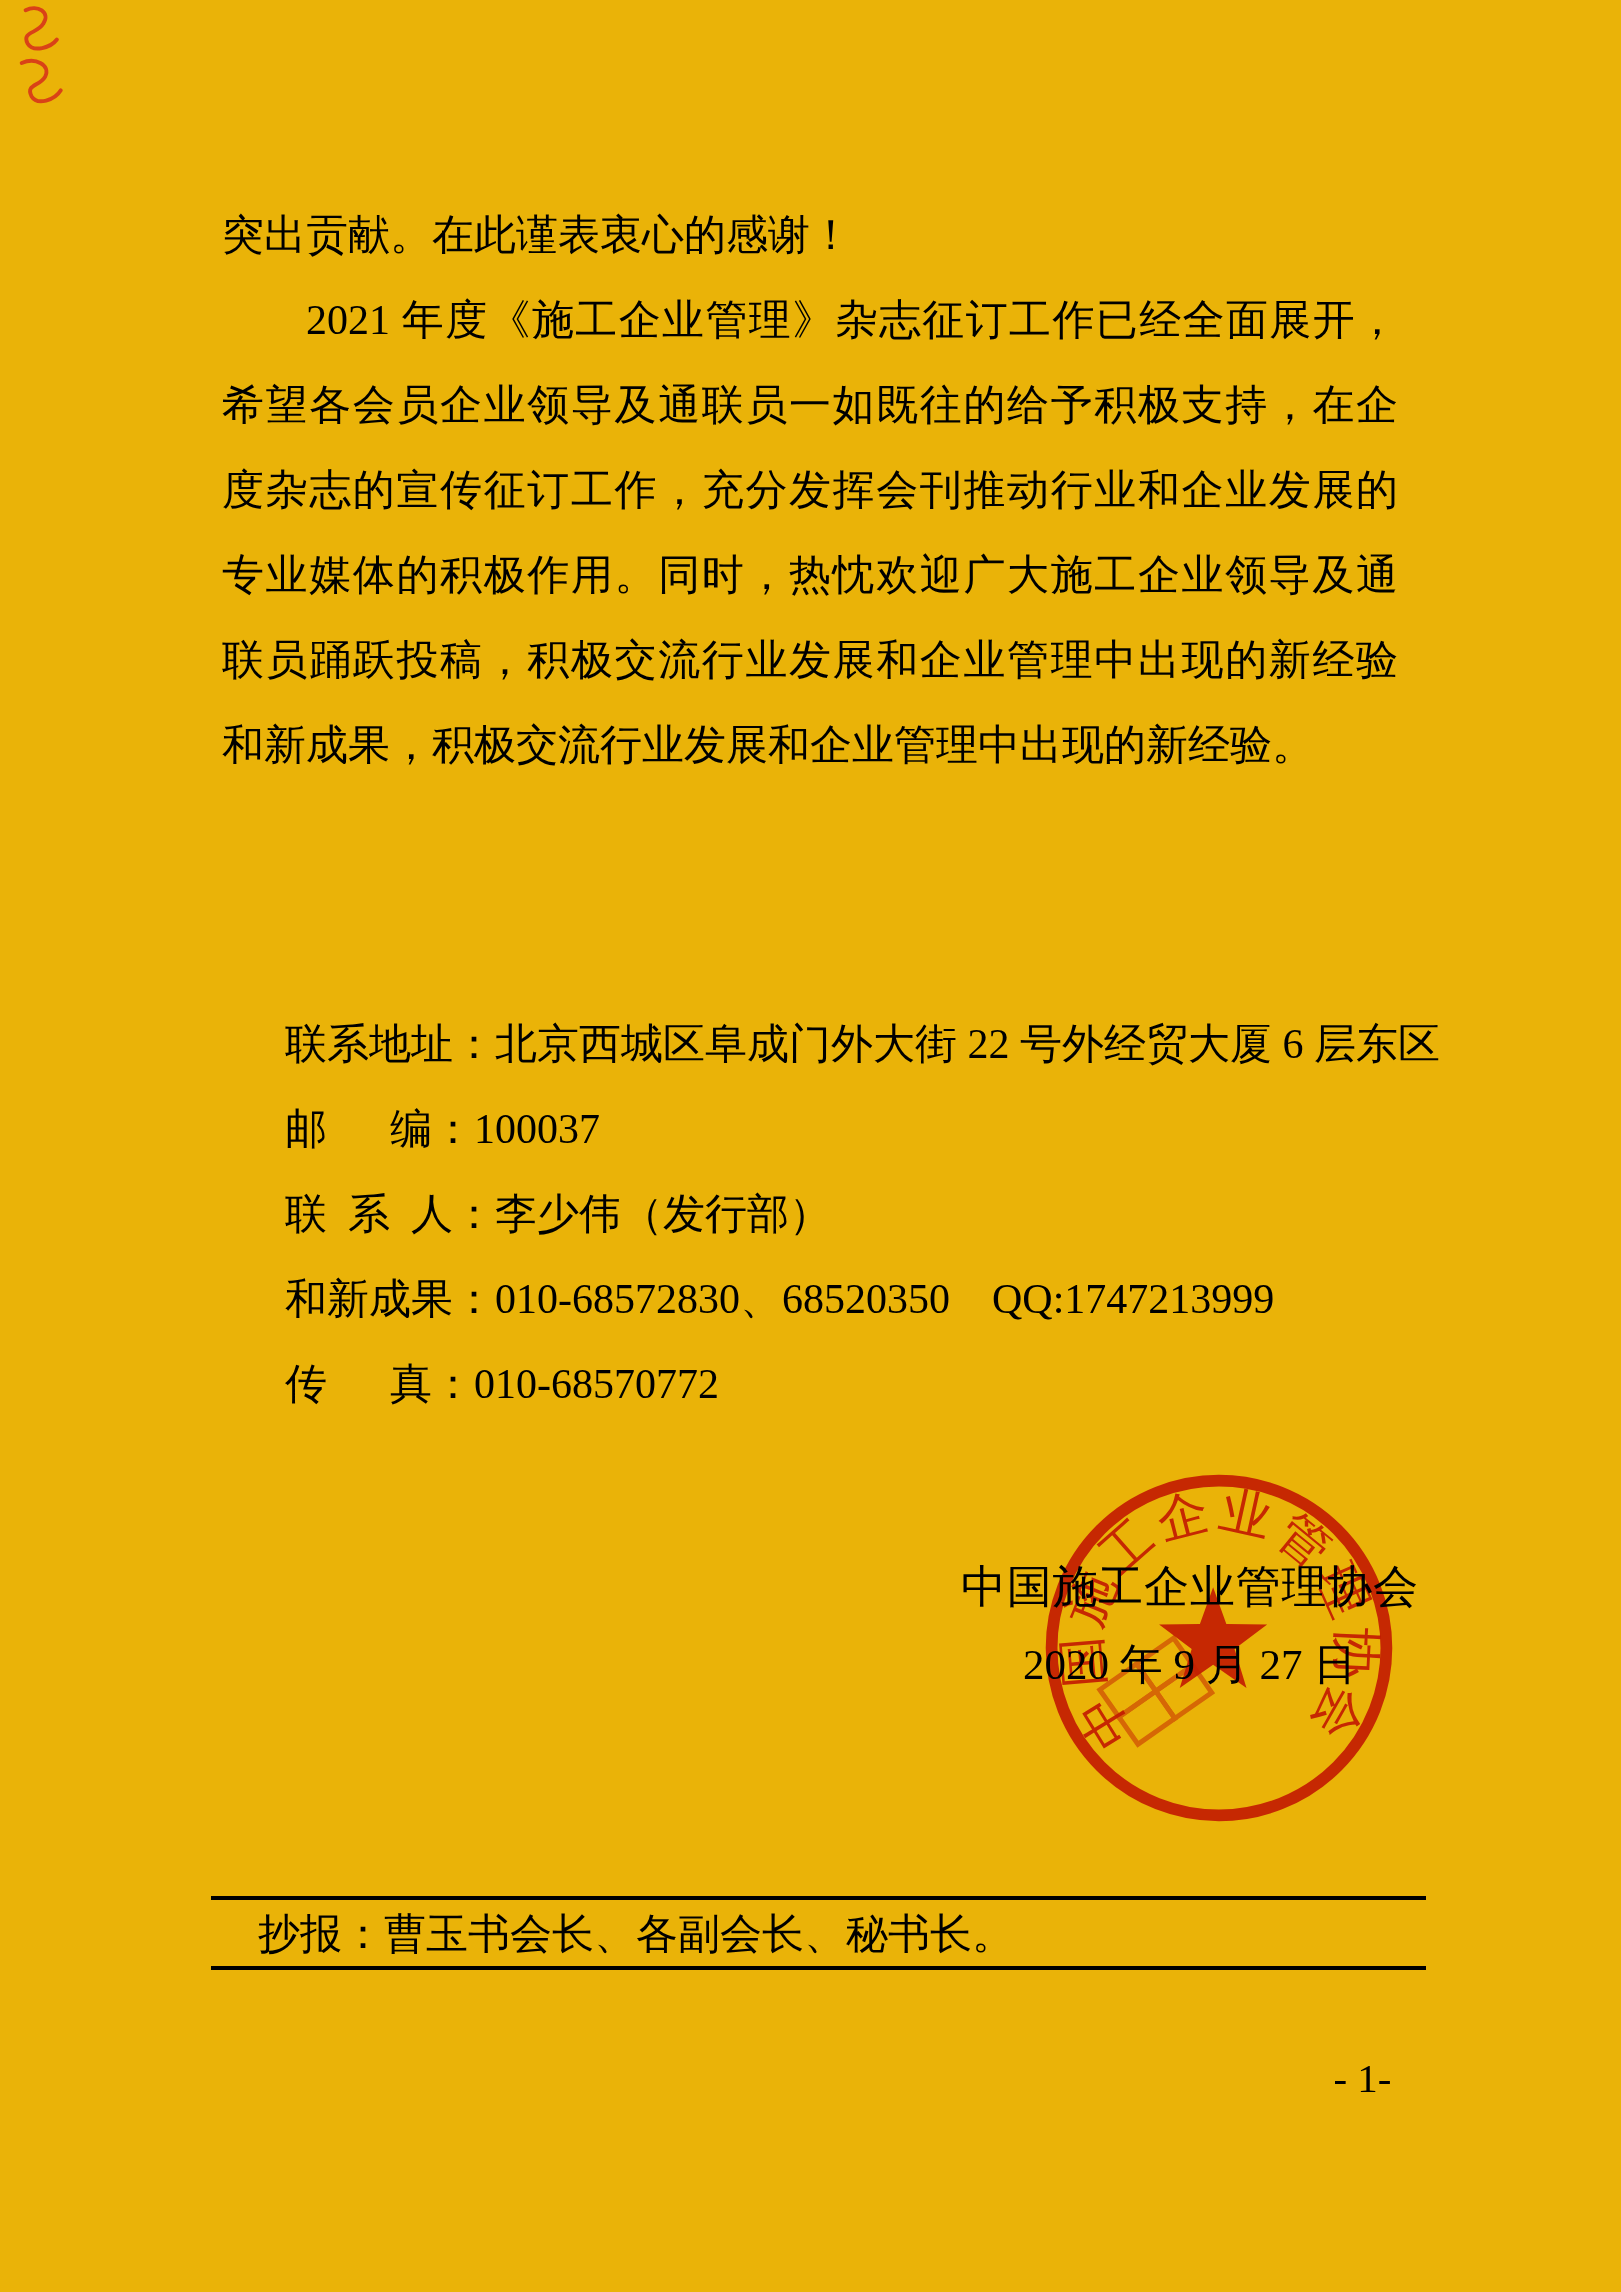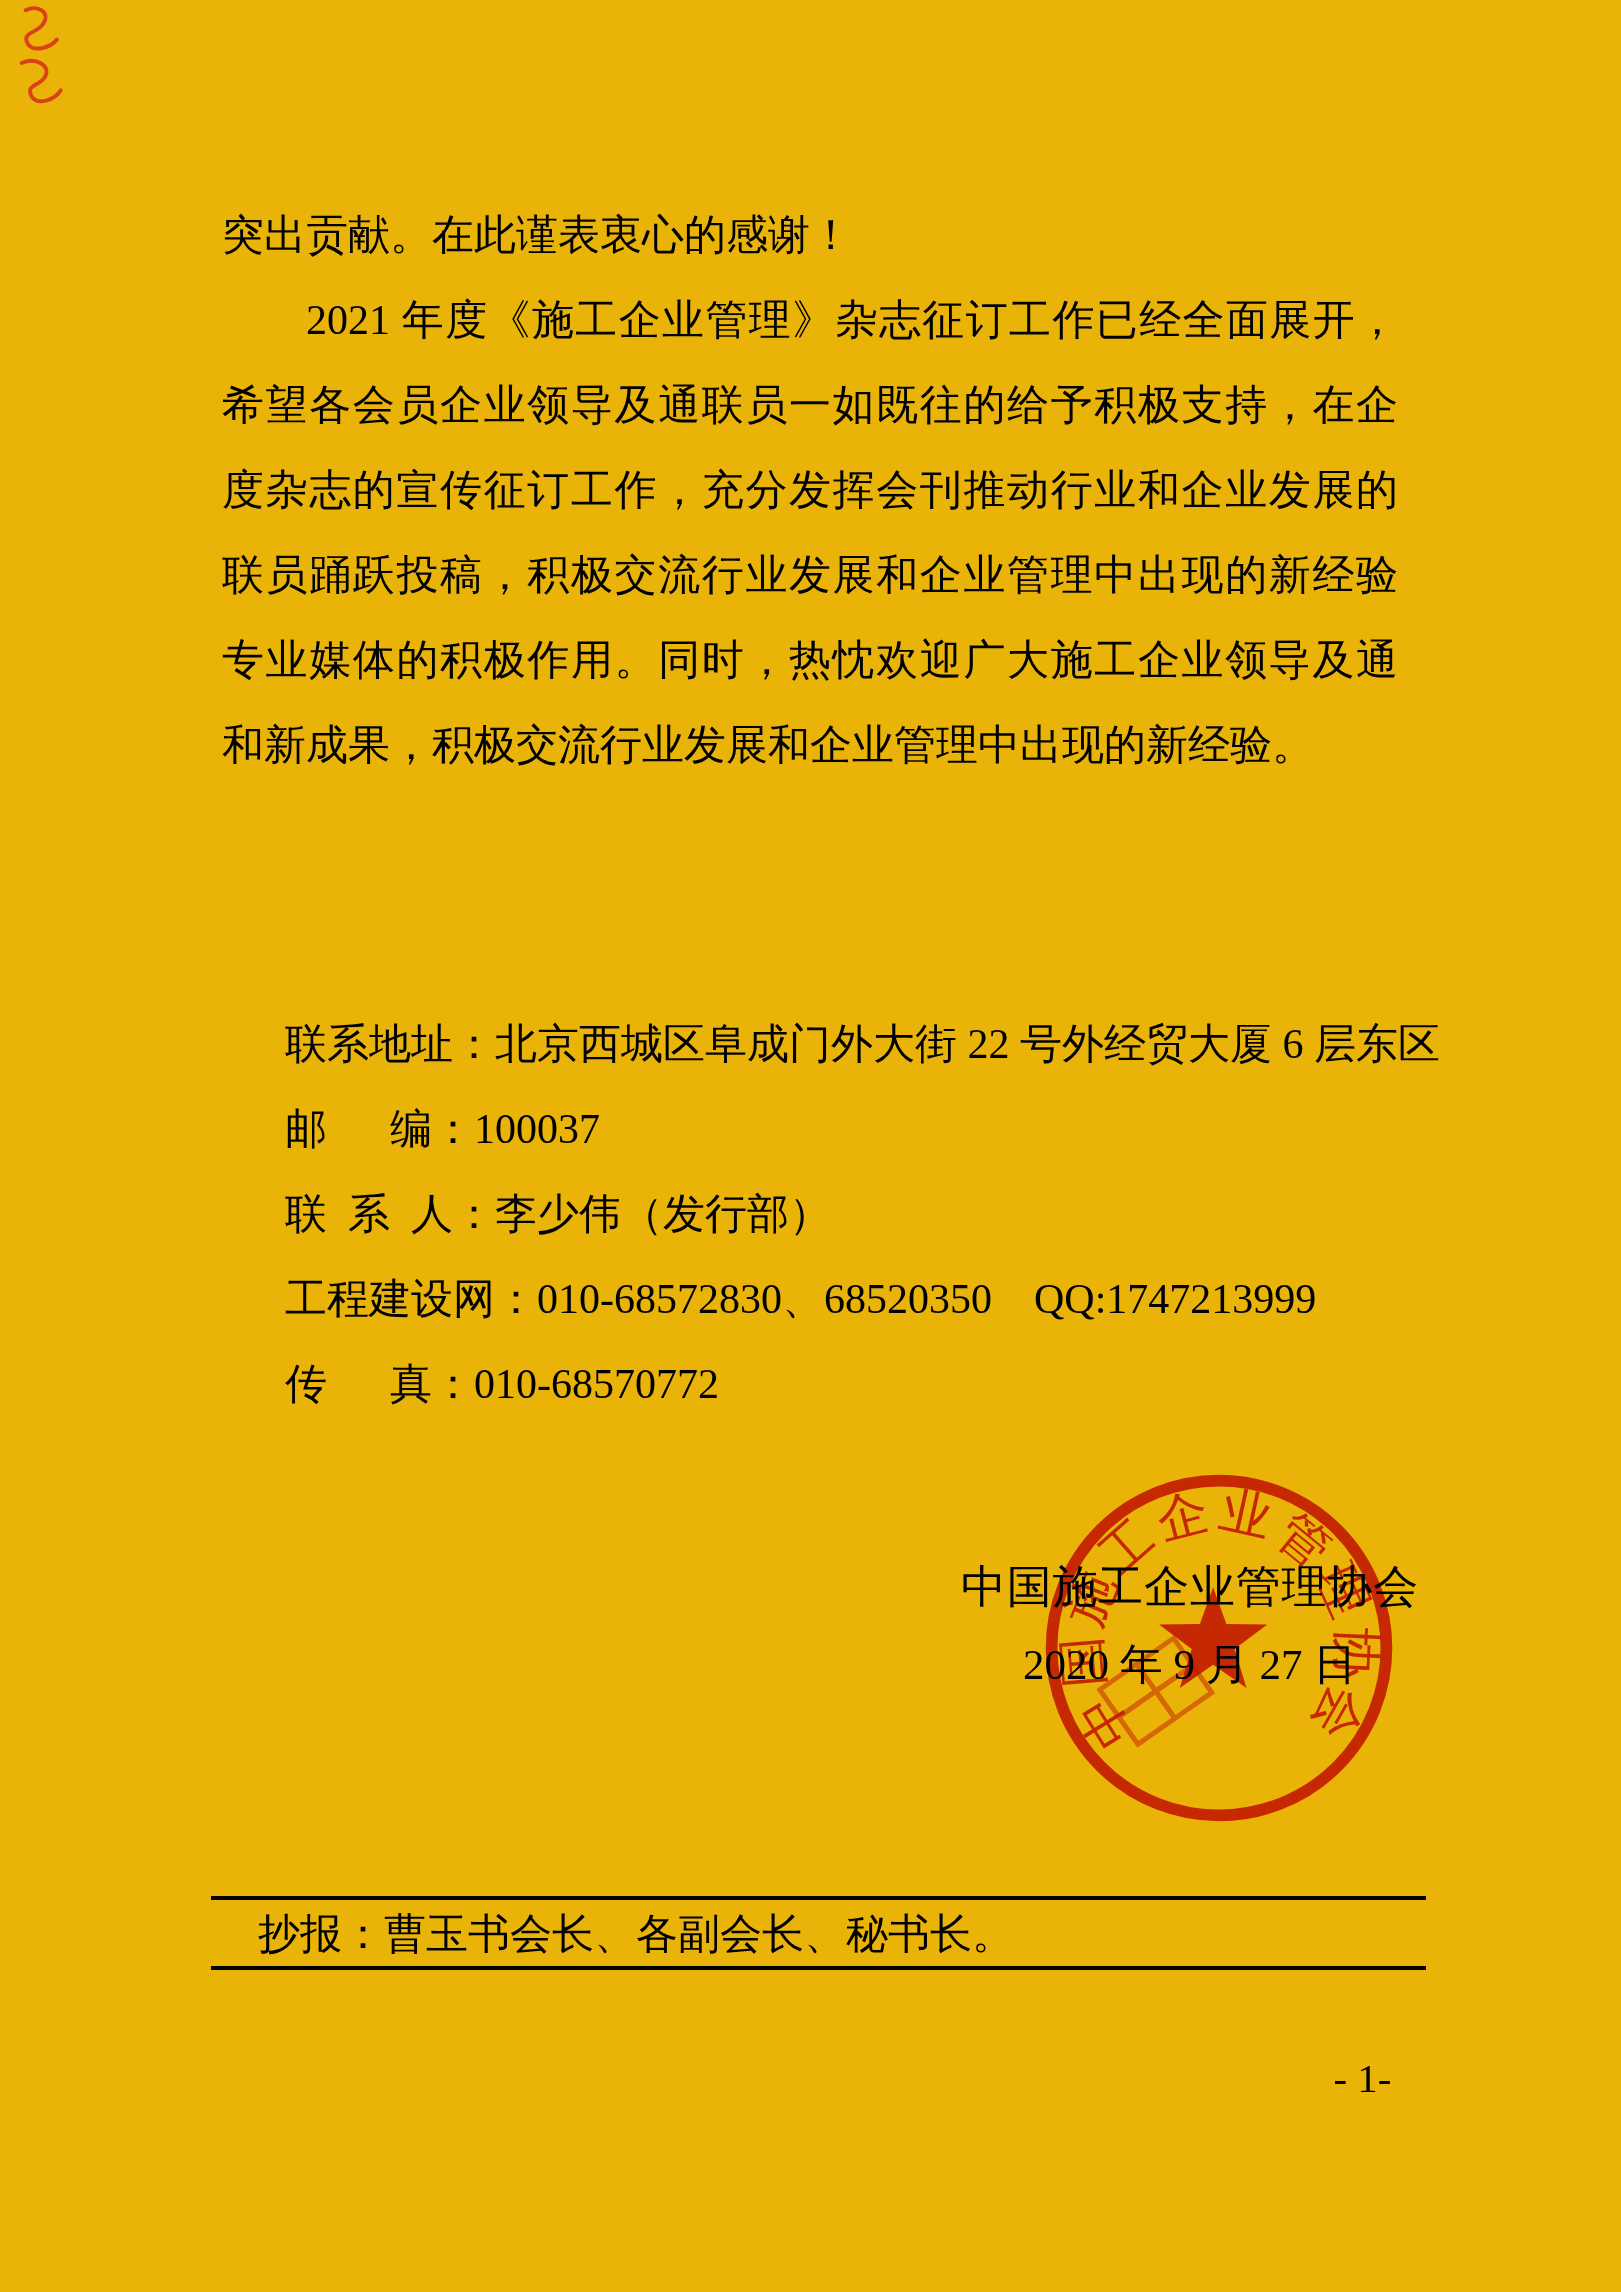--- a/index.html
+++ b/index.html
@@ -68,30 +68,30 @@
       <path d="M18 8 C30 2 44 10 36 22 C30 32 14 30 20 42 C26 52 44 46 50 38"></path>
       <path d="M14 62 C28 56 44 64 38 76 C32 86 18 84 24 96 C30 106 48 100 54 90"></path>
     </g>
   </svg>
 
   <div class="body-text">
     <div class="bline">突出贡献。在此谨表衷心的感谢！</div>
     <div class="jline indent">2021 年度《施工企业管理》杂志征订工作已经全面展开，</div>
     <div class="jline">希望各会员企业领导及通联员一如既往的给予积极支持，在企</div>
     <div class="jline">度杂志的宣传征订工作，充分发挥会刊推动行业和企业发展的</div>
+    <div class="jline">专业媒体的积极作用。同时，热忱欢迎广大施工企业领导及通</div>
     <div class="jline">联员踊跃投稿，积极交流行业发展和企业管理中出现的新经验</div>
-    <div class="jline">专业媒体的积极作用。同时，热忱欢迎广大施工企业领导及通</div>
     <div class="bline">和新成果，积极交流行业发展和企业管理中出现的新经验。</div>
   </div>
 
   <div class="contact">
     <div class="c-row"><span class="c-label">联系地址：</span><span class="c-value">北京西城区阜成门外大街 22 号外经贸大厦 6 层东区</span></div>
     <div class="c-row"><span class="c-label">邮      编：</span><span class="c-value">100037</span></div>
     <div class="c-row"><span class="c-label">联  系  人：</span><span class="c-value">李少伟（发行部）</span></div>
-    <div class="c-row"><span class="c-label">工程建设网：</span><span class="c-value">010-68572830、68520350    QQ:1747213999</span></div>
+    <div class="c-row"><span class="c-label">和新成果：</span><span class="c-value">010-68572830、68520350    QQ:1747213999</span></div>
     <div class="c-row"><span class="c-label">传      真：</span><span class="c-value">010-68570772</span></div>
   </div>
 
   <div class="sig-org">中国施工企业管理协会</div>
   <div class="sig-date">2020 年 9 月 27 日</div>
 
   <svg class="stamp" width="372" height="372" viewBox="0 0 380 380" aria-hidden="true">
     <defs>
       <path id="sealArc" d="M 103.7 276.3 A 122 122 0 1 1 276.3 276.3" fill="none"></path>
     </defs>

